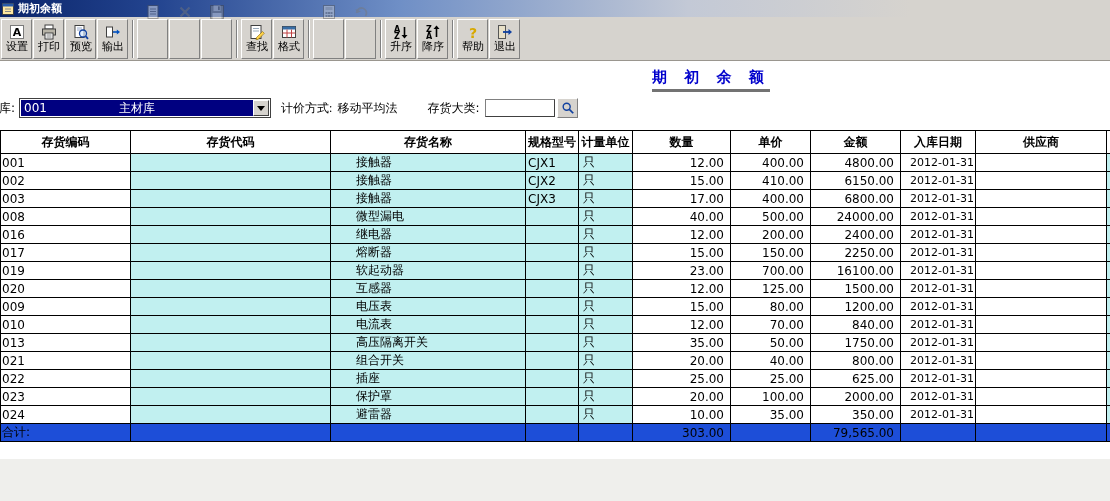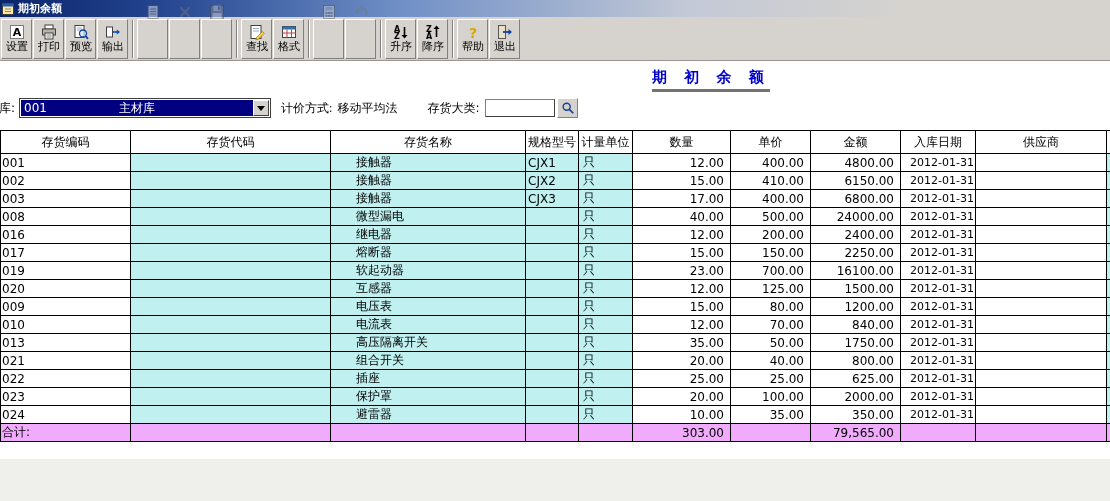--- a/index.html
+++ b/index.html
@@ -59,35 +59,35 @@
   .pricing { margin-left:10px;font-family:Liberation Serif, serif; }
   .pricing-val { margin-left:5px; }
   .cat { margin-left:30px; }
   .cat-input { margin-left:6px; width:70px; height:18px; border:1px solid #404040; border-top-color:#808080; border-left-color:#808080; background:#fff; font-size:12px; padding:0 2px; }
   .search-btn { margin-left:2px; width:21px; height:20px; background:#d6d3ce; border:1px solid; border-color:#ffffff #808080 #808080 #ffffff; display:flex; align-items:center; justify-content:center; cursor:pointer; padding:0; }
   .mag, .mag svg { width:14px; height:14px; display:block; }
 
   
   table.grid { position:absolute; top:69px; left:0; width:1110px; border-collapse:collapse; table-layout:fixed; }
   .grid th {
-    border:1px solid #000; background:#fff; font-size:12px; font-weight:normal;
+    border:1px solid #000; background:#fff; font-size:12px; font-weight:bold;
     height:23px; text-align:center; padding:0 1px; overflow:hidden; white-space:nowrap;
   }
   .grid td {
     border:1px solid #000; font-size:12px; height:18px; padding:0 2px;
     overflow:hidden; white-space:nowrap; background:#fff; color:#000;
   }
   .grid td.c1, .grid td.c2, .grid td.c3, .grid td.c4, .grid td.c10 { background:#c1f0f0; }
   .grid td.c0 { text-align:left; padding-left:1px; }
   .grid td.c2 { padding-left:25px; }
   .grid td.c3 { padding-left:2px;margin-left:24px; }
   .grid td.c4 { padding-left:4px; }
   .grid td.c5, .grid td.c6, .grid td.c7 { text-align:right; padding-right:6px; }
   .grid td.c8 { font-size:11px; padding-left:9px; }
-  .grid tr.total-row td { background:#f0abfc; }
+  .grid tr.total-row td { background:#1d4ed8; }
   .bottom-strip { position:absolute; top:398px; left:0; width:100%; height:42px; background:#efefec; }
 </style>
 </head>
 <body>
 
 <div class="window">
 
   <div class="titlebar">
     <span class="tb-win-icon">
       <svg viewBox="0 0 12 12">

